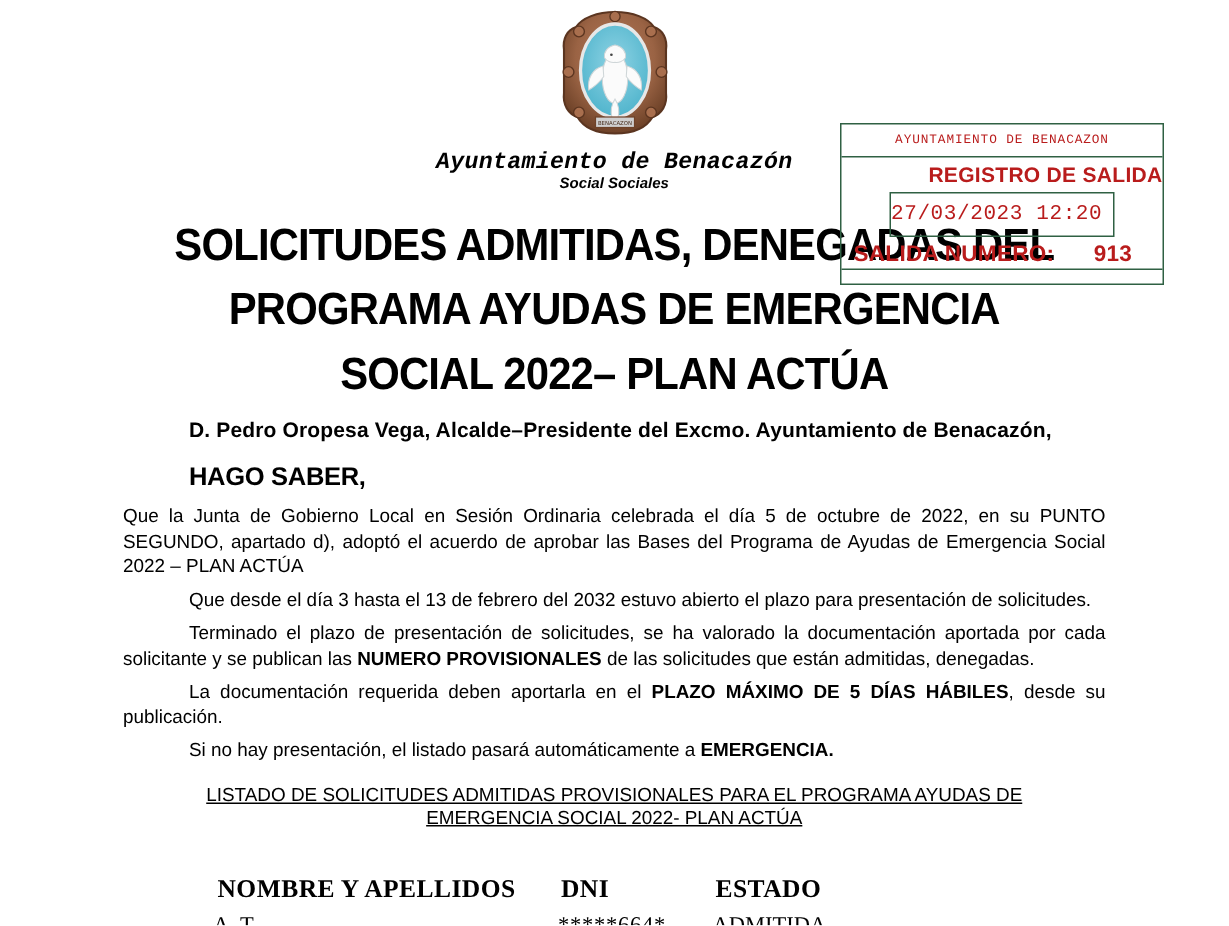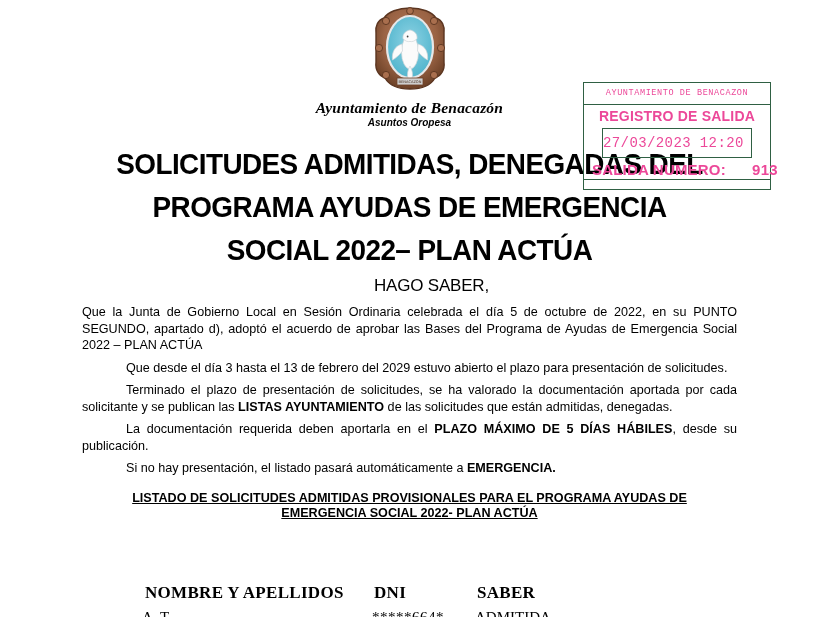--- a/index.html
+++ b/index.html
@@ -29,64 +29,64 @@
     display: inline-block;
     width: 76px;
     height: 86px;
   }
   .org-name {
     position: absolute;
     left: 0;
     top: 99px;
     width: 819px;
     text-align: center;
-    font-family: Liberation Serif, serif;
+    font-family: Liberation Mono, monospace;
     font-weight: bold;
     font-style: italic;
     font-size: 15.5px;
     letter-spacing: 0.2px;
   }
   .org-dept {
     position: absolute;
     left: 0;
     top: 117px;
     width: 819px;
     text-align: center;
     font-family: "Liberation Sans", sans-serif;
     font-weight: bold;
     font-style: italic;
     font-size: 10px;
   }
 
   
   .stamp {
     position: absolute;
-    left: 583px;
+    left: 560px;
     top: 82px;
-    width: 188px;
+    width: 216px;
     height: 108px;
     border: 1.5px solid #2f6043;
-    color: #ec4899;
+    color: #b91c1c;
     box-sizing: border-box;
     z-index: 5;
     background: transparent;
   }
   .stamp-line1 {
     height: 21px;
     line-height: 21px;
     text-align: center;
     font-family: "Liberation Mono", monospace;
     font-size: 8.5px;
     letter-spacing: 0.6px;
     border-bottom: 1.2px solid #2f6043;
   }
   .stamp-line2 {
     height: 23px;
     line-height: 23px;
-    text-align: center;
+    text-align: right;
     font-family: "Liberation Sans", sans-serif;
     font-weight: bold;
     font-size: 14px;
     letter-spacing: 0.2px;
   }
   .stamp-datebox {
     margin: 0 auto;
     width: 150px;
     height: 30px;
     border: 1.4px solid #2f6043;
@@ -146,33 +146,32 @@
   }
   p.lead {
     font-weight: bold;
     font-size: 14px;
     line-height: 20px;
     text-indent: 44px;
     letter-spacing: 0.1px;
     margin-bottom: 12px;
   }
   p.hago {
-    font-weight: normal;
+    font-weight: bold;
     font-size: 17px;
     margin: 0 0 8px 44px;
     letter-spacing: -0.2px;
-    text-align: center;
   }
   p.ind {
     text-indent: 44px;
   }
   .listing-heading {
     margin: 14px 0 0 0;
     text-align: center;
-    font-weight: bold;
+    font-weight: normal;
     font-size: 12.6px;
     line-height: 15px;
     text-decoration: underline;
   }
 
   
   .table-head {
     position: absolute;
     left: 82px;
     top: 583px;
@@ -241,50 +240,51 @@
         </g>
         <circle cx="35.6" cy="30.5" r="0.9" fill="#444"></circle>
 
         <rect x="25" y="72" width="26" height="7" fill="#cfcfcf" stroke="#6e4228" stroke-width="0.8"></rect>
         <text x="38" y="77.4" font-family="DejaVu Sans, sans-serif" font-size="3.6" fill="#4a3020" text-anchor="middle">BENACAZON</text>
       </svg>
     </span>
   </div>
 
   <div class="org-name">Ayuntamiento de Benacazón</div>
-  <div class="org-dept">Asuntos Oropesa</div>
+  <div class="org-dept">Social Sociales</div>
 
   <div class="stamp">
     <div class="stamp-line1">AYUNTAMIENTO DE BENACAZON</div>
     <div class="stamp-line2">REGISTRO DE SALIDA</div>
     <div class="stamp-datebox">27/03/2023 12:20</div>
     <div class="stamp-line4">SALIDA NUMERO:      913</div>
     <div class="stamp-footline"></div>
   </div>
 
   <div class="doc-title">
     <div>SOLICITUDES ADMITIDAS, DENEGADAS DEL</div>
     <div>PROGRAMA AYUDAS DE EMERGENCIA</div>
     <div>SOCIAL 2022– PLAN  ACTÚA</div>
   </div>
 
   <div class="body-block">
+    <p class="para lead">D. Pedro Oropesa Vega, Alcalde–Presidente del Excmo. Ayuntamiento de Benacazón,</p>
     <p class="hago">HAGO SABER,</p>
     <p class="para"> Que la Junta de Gobierno Local en Sesión Ordinaria celebrada el día 5 de octubre de 2022, en su PUNTO SEGUNDO, apartado d), adoptó el acuerdo de aprobar las Bases del Programa de Ayudas de Emergencia Social 2022 – PLAN ACTÚA</p>
-    <p class="para ind">Que desde el día 3 hasta el 13 de febrero del 2029 estuvo abierto el plazo para presentación de solicitudes.</p>
-    <p class="para ind"><span>Terminado el plazo de presentación de solicitudes, se ha valorado la documentación aportada por cada solicitante y se publican las </span><b>LISTAS AYUNTAMIENTO</b><span> de las solicitudes que están admitidas, denegadas.</span></p>
+    <p class="para ind">Que desde el día 3 hasta el 13 de febrero del 2032 estuvo abierto el plazo para presentación de solicitudes.</p>
+    <p class="para ind"><span>Terminado el plazo de presentación de solicitudes, se ha valorado la documentación aportada por cada solicitante y se publican las </span><b>NUMERO PROVISIONALES</b><span> de las solicitudes que están admitidas, denegadas.</span></p>
     <p class="para ind"><span>La documentación requerida deben aportarla en el </span><b>PLAZO MÁXIMO DE 5 DÍAS HÁBILES</b><span>, desde su publicación.</span></p>
     <p class="para ind"><span>Si no hay presentación, el listado pasará automáticamente a </span><b>EMERGENCIA.</b></p>
     <p class="listing-heading"><span>LISTADO DE SOLICITUDES ADMITIDAS PROVISIONALES PARA EL PROGRAMA AYUDAS DE</span><br><span>EMERGENCIA SOCIAL 2022- PLAN ACTÚA</span></p>
   </div>
 
   <div class="table-head">
     <span class="th-name">NOMBRE Y APELLIDOS</span>
     <span class="th-dni">DNI</span>
-    <span class="th-state">SABER</span>
+    <span class="th-state">ESTADO</span>
   </div>
 
   <div class="table-row">
     <span class="td-name">A. T.</span>
     <span class="td-dni">*****664*</span>
     <span class="td-state">ADMITIDA</span>
   </div>
 
 </div>
 

